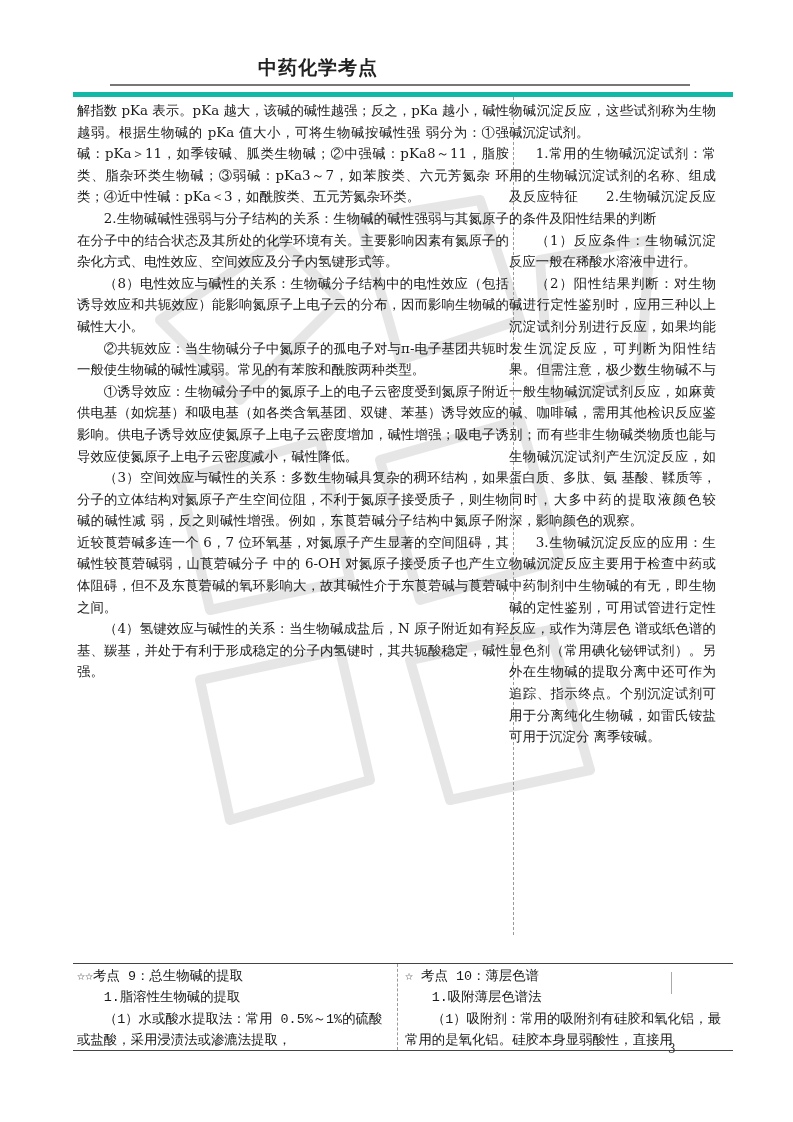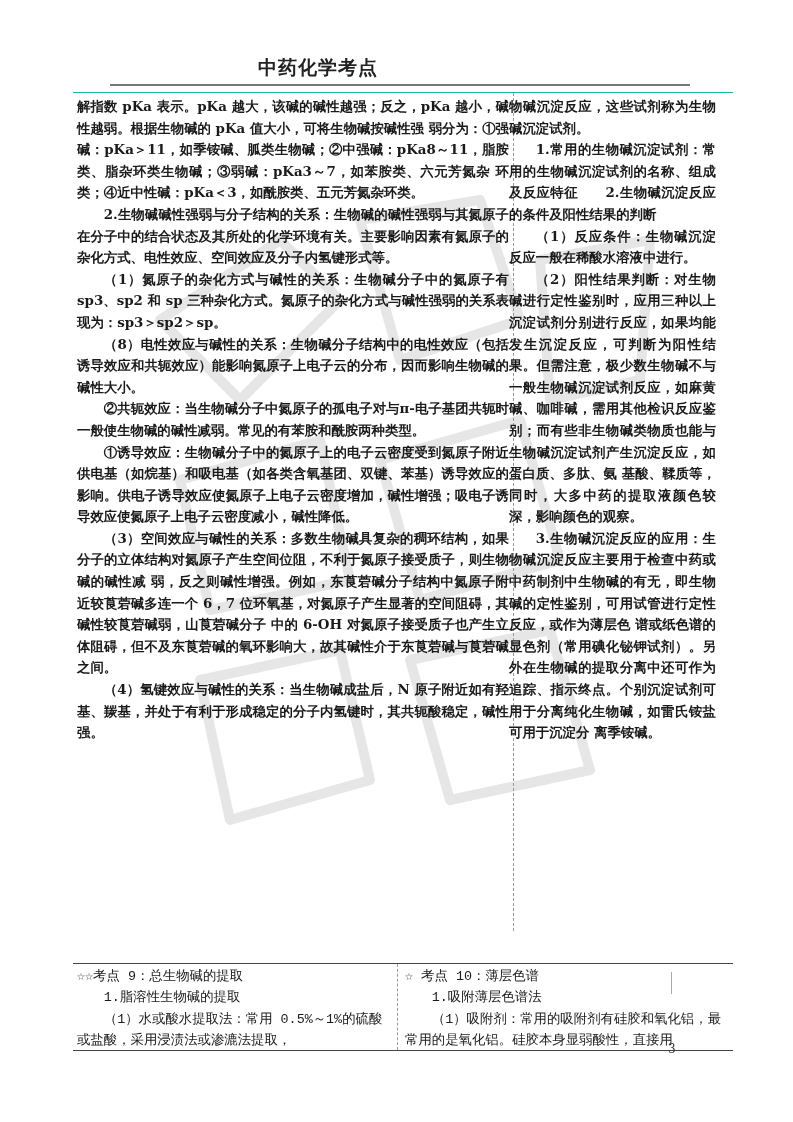--- a/index.html
+++ b/index.html
@@ -2,21 +2,21 @@
 <html><head>
 <meta charset="utf-8">
 <style>
   html, body { margin:0; padding:0; background:#fff; }
   body { width:793px; height:1122px; position:relative; overflow:hidden;
          font-family:"DejaVu Serif", "Liberation Serif", serif; color:#1a1a1a; }
   .title { position:absolute; left:0; width:636px; top:55px; text-align:center;
            font-family:"DejaVu Sans", "Liberation Sans", sans-serif; font-weight:bold; font-size:19px; letter-spacing:1px; color:#222; }
   .title-rule { position:absolute; left:110px; width:580px; top:84px; height:2px; background:#777; }
   .box { position:absolute; left:73px; width:660px; top:92px; height:838px;
-         border-top:1px solid #14b8a6;font-weight:bold; }
+         border-top:5px solid #14b8a6; }
   .col { position:absolute; top:0; font-size:13.4px; line-height:21.6px; }
   .col p { margin:0; text-align:justify; }
   .col-left { left:4px; width:432px; top:3px; }
   .col-right { left:436px; width:207px; top:3px; }
   .divider-v { position:absolute; left:440px; top:0; height:838px; border-left:1px dashed #999; }
   .indent { text-indent:2em; }
   .bottom { position:absolute; left:73px; width:660px; top:963px; height:86px;
             border-top:1.5px solid #444; border-bottom:1.5px solid #444;font-family:Liberation Mono, monospace; }
   .bcol { position:absolute; top:2px; font-size:13.4px; line-height:21.3px; }
   .bcol p { margin:0; }
@@ -42,21 +42,20 @@
   </g>
 </svg>
 
 <div class="title">中药化学考点</div>
 <div class="title-rule"></div>
 
 <div class="box">
   <div class="col col-left">
     <p>解指数 pKa 表示。pKa 越大，该碱的碱性越强；反之，pKa 越小，碱性越弱。根据生物碱的 pKa 值大小，可将生物碱按碱性强 弱分为：①强碱：pKa＞11，如季铵碱、胍类生物碱；②中强碱：pKa8～11，脂胺类、脂杂环类生物碱；③弱碱：pKa3～7，如苯胺类、六元芳氮杂 环类；④近中性碱：pKa＜3，如酰胺类、五元芳氮杂环类。</p>
     <p class="indent">2.生物碱碱性强弱与分子结构的关系：生物碱的碱性强弱与其氮原子在分子中的结合状态及其所处的化学环境有关。主要影响因素有氮原子的杂化方式、电性效应、空间效应及分子内氢键形式等。</p>
-    <p class="indent">（1）氮原子的杂化方式与碱性的关系：生物碱分子中的氮原子有 sp3、sp2 和 sp 三种杂化方式。氮原子的杂化方式与碱性强弱的关系表现为：sp3＞sp2＞sp。</p>
     <p class="indent">（8）电性效应与碱性的关系：生物碱分子结构中的电性效应（包括诱导效应和共轭效应）能影响氮原子上电子云的分布，因而影响生物碱的碱性大小。</p>
     <p class="indent">②共轭效应：当生物碱分子中氮原子的孤电子对与π-电子基团共轭时一般使生物碱的碱性减弱。常见的有苯胺和酰胺两种类型。</p>
     <p class="indent">①诱导效应：生物碱分子中的氮原子上的电子云密度受到氮原子附近供电基（如烷基）和吸电基（如各类含氧基团、双键、苯基）诱导效应的影响。供电子诱导效应使氮原子上电子云密度增加，碱性增强；吸电子诱导效应使氮原子上电子云密度减小，碱性降低。</p>
     <p class="indent">（3）空间效应与碱性的关系：多数生物碱具复杂的稠环结构，如果分子的立体结构对氮原子产生空间位阻，不利于氮原子接受质子，则生物碱的碱性减 弱，反之则碱性增强。例如，东莨菪碱分子结构中氮原子附近较莨菪碱多连一个 6，7 位环氧基，对氮原子产生显著的空间阻碍，其碱性较莨菪碱弱，山莨菪碱分子 中的 6-OH 对氮原子接受质子也产生立体阻碍，但不及东莨菪碱的氧环影响大，故其碱性介于东莨菪碱与莨菪碱之间。</p>
     <p class="indent">（4）氢键效应与碱性的关系：当生物碱成盐后，N 原子附近如有羟基、羰基，并处于有利于形成稳定的分子内氢键时，其共轭酸稳定，碱性强。</p>
   </div>
   <div class="divider-v"></div>
   <div class="col col-right">
     <p>物碱沉淀反应，这些试剂称为生物碱沉淀试剂。</p>
     <p class="indent">1.常用的生物碱沉淀试剂：常用的生物碱沉淀试剂的名称、组成及反应特征　　2.生物碱沉淀反应的条件及阳性结果的判断</p>

